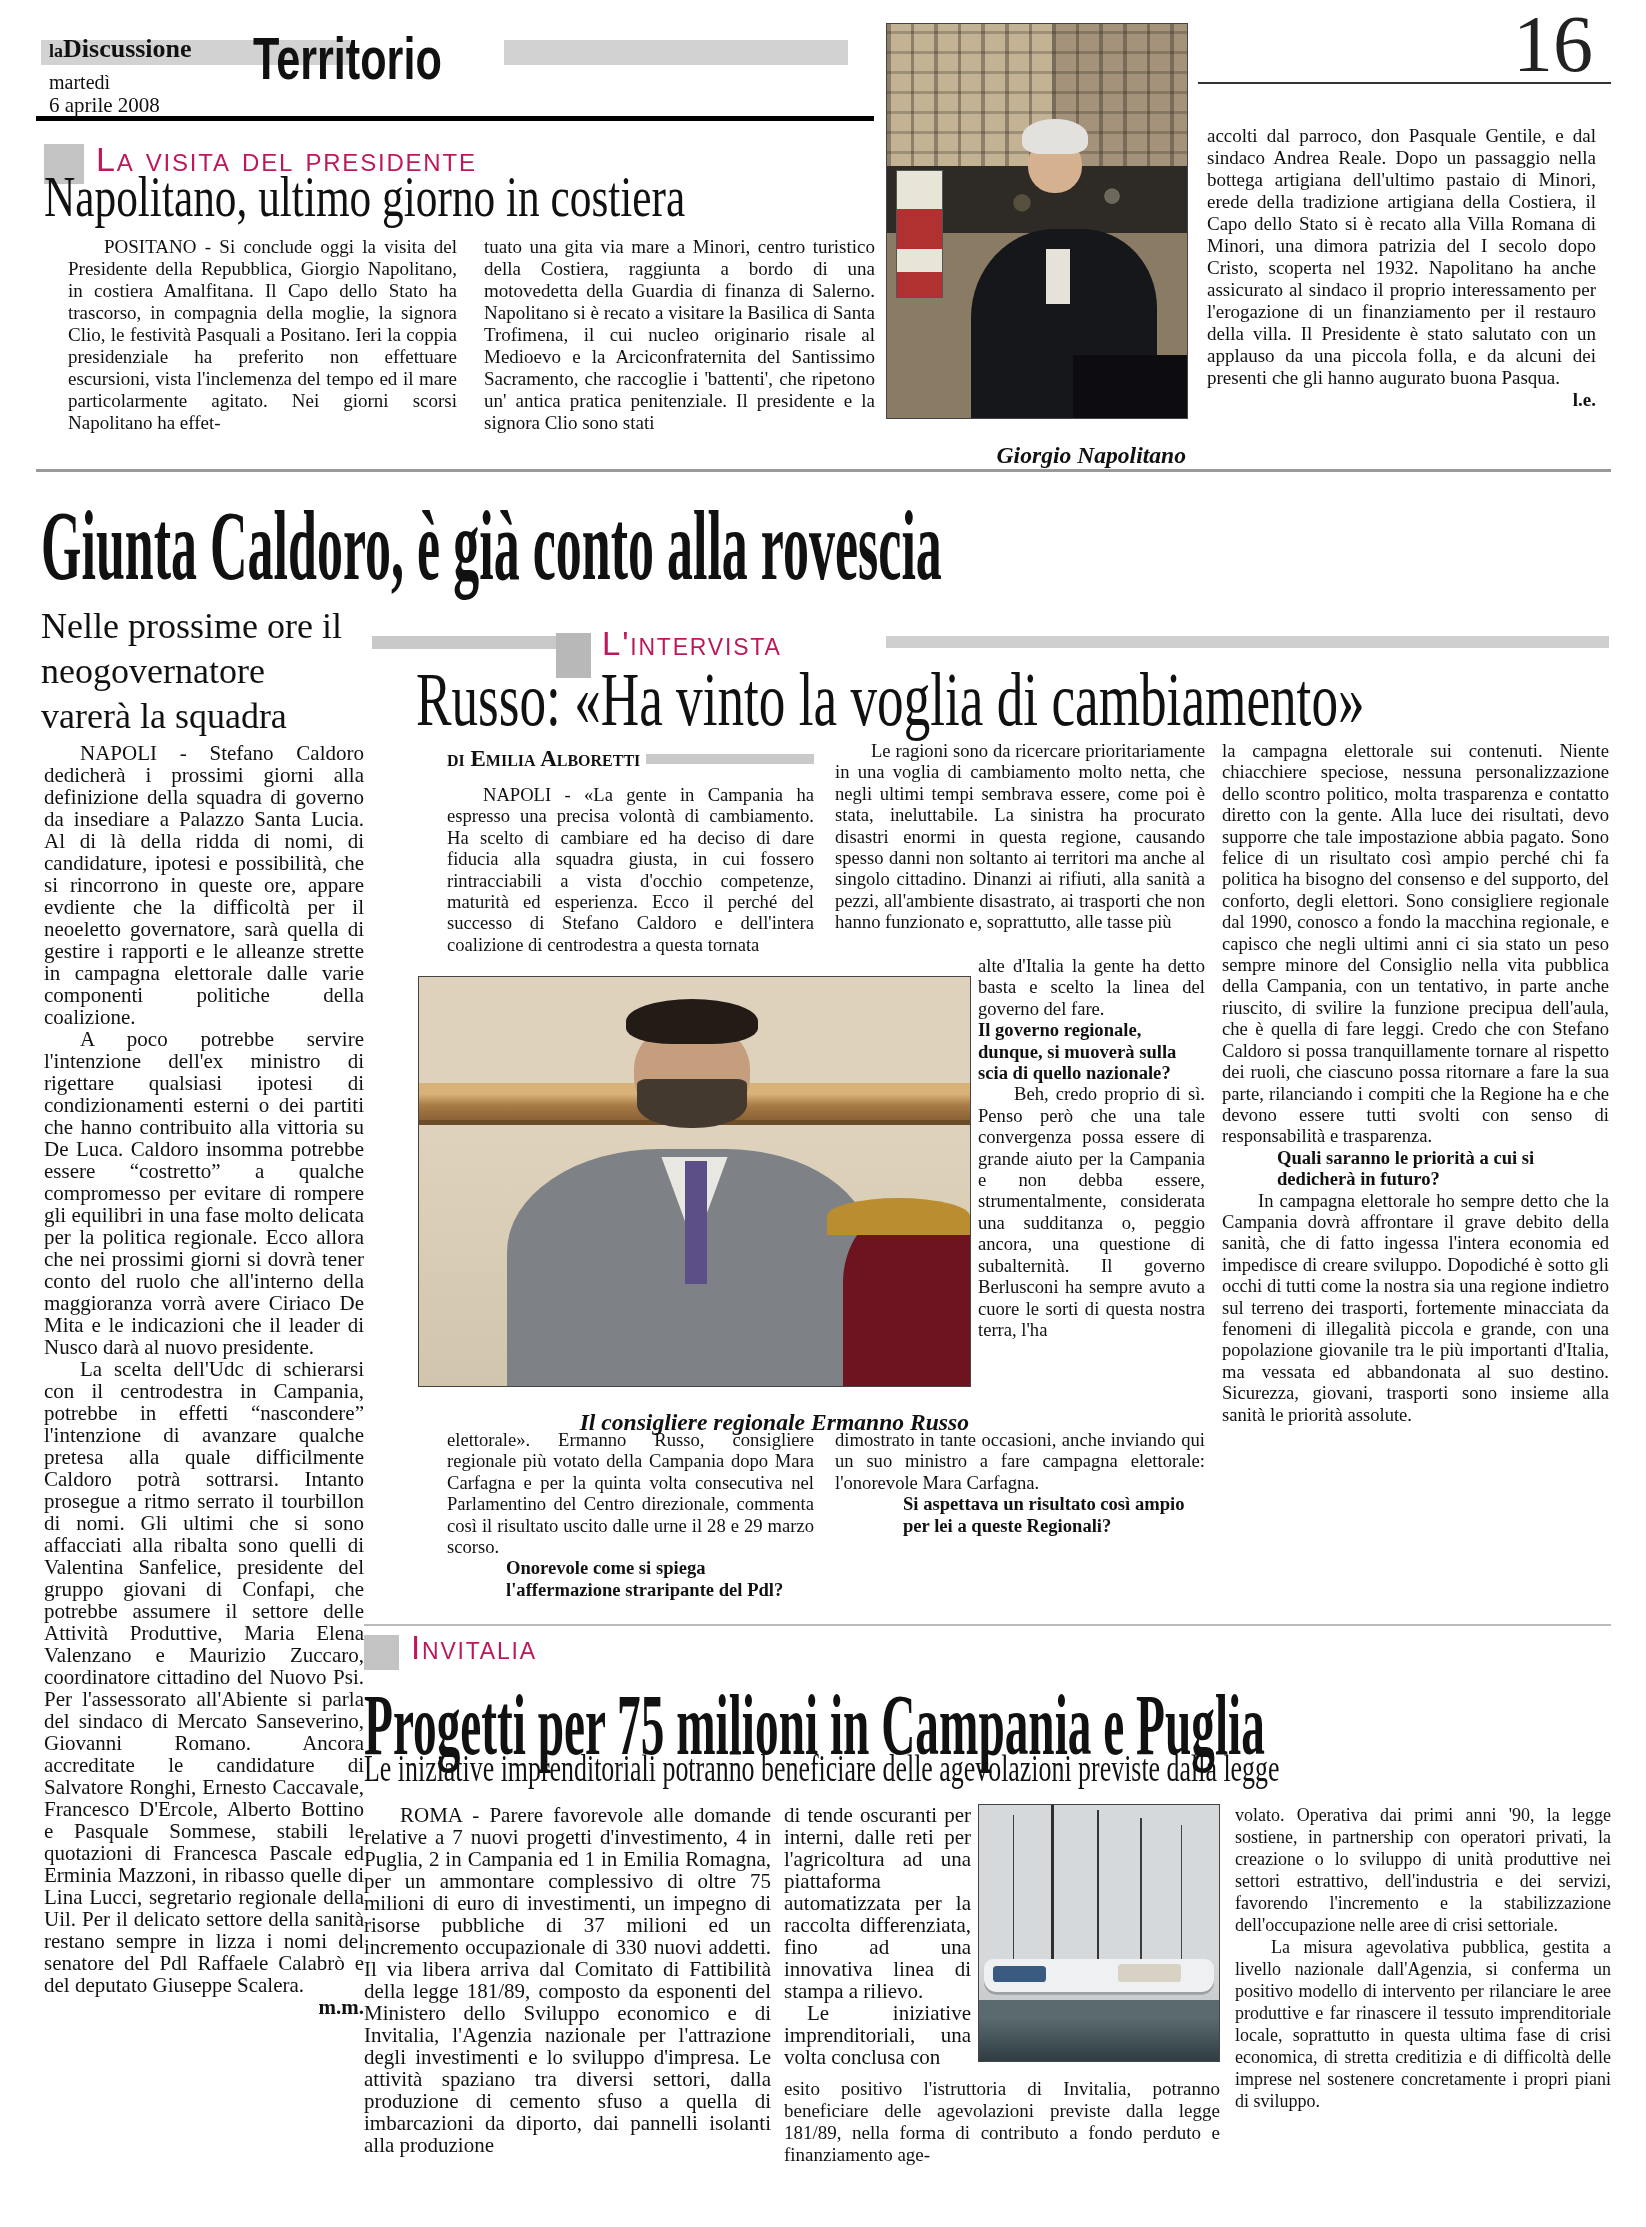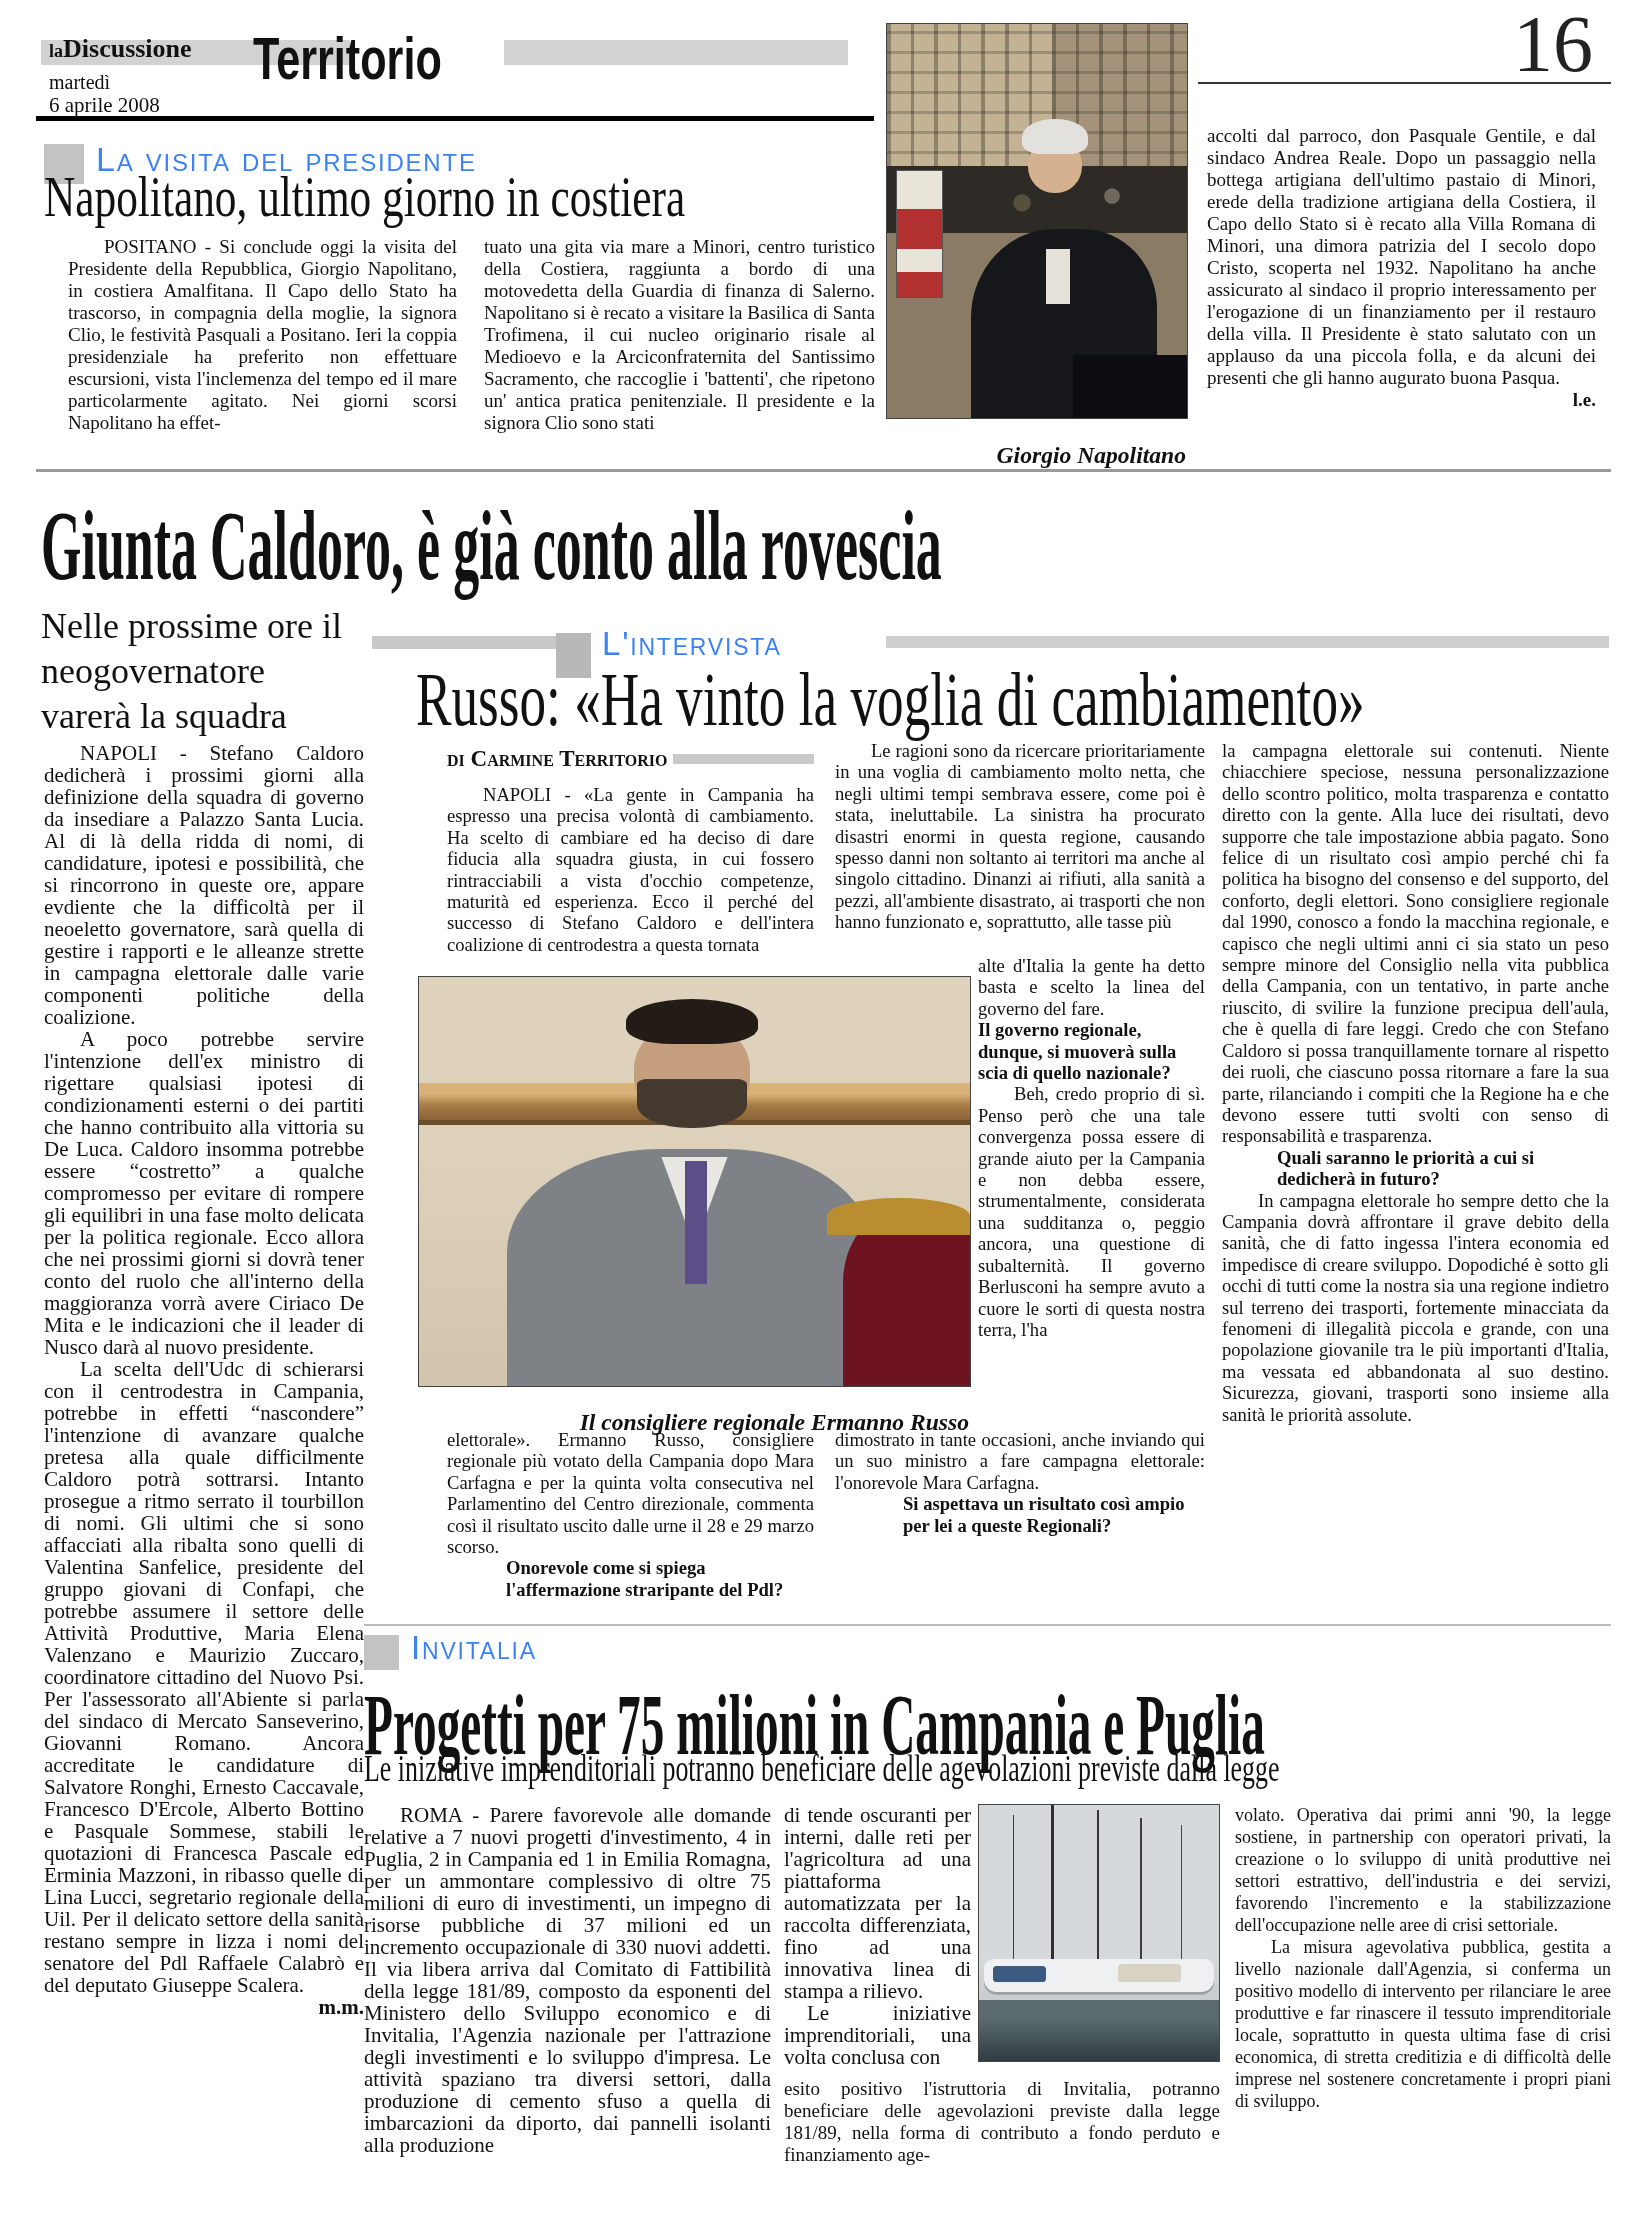--- a/index.html
+++ b/index.html
@@ -1,21 +1,21 @@
 <!DOCTYPE html>
 <html style="font-size:14.5px"><head>
 <meta charset="utf-8">
 <style>
   html,body{margin:0;padding:0;background:#e9e9e9;}
   #page{position:relative;width:1646px;height:2227px;background:#ffffff;overflow:hidden;
         font-family:"Liberation Serif",serif;color:#111;}
   .abs{position:absolute;}
   .bar{background:#c9c9c9;}
   .sq{background:#c3c3c3;}
-  .kicker{font-family:"Liberation Sans",sans-serif;font-variant:small-caps;letter-spacing:1.8px;color:#3b82f6;}
+  .kicker{font-family:"Liberation Sans",sans-serif;font-variant:small-caps;letter-spacing:1.8px;color:#be185d;}
   .hl{white-space:nowrap;display:inline-block;transform-origin:0 0;line-height:1;}
   .col{text-align:justify;line-height:22px;font-size:19px;}
   .col p{margin:0;}
   .indent{text-indent:36px;}
   .q{font-weight:bold;text-align:left;line-height:21.4px;}
   .sig{font-weight:bold;text-align:right;}
   .caption{font-weight:bold;font-style:italic;font-size:23.6px;text-align:right;margin-top:20px;}
   .photo{border:0.9px solid #444;overflow:hidden;}
   .ph{position:absolute;}
 </style>
@@ -90,21 +90,21 @@
   <div class="abs bar" style="left:372px;top:636px;width:185px;height:12.7px;"></div>
   <div class="abs sq" style="left:556px;top:633px;width:35px;height:45px;background:#b8b8b8;"></div>
   <div class="abs kicker" style="left:602px;top:625px;font-size:33px;">L'intervista</div>
   <div class="abs bar" style="left:886px;top:636px;width:723px;height:11.8px;background:#cfcfcf;"></div>
 
   <div class="abs" style="left:416px;top:656px;font-size:76px;">
     <span class="hl" style="transform:scaleX(0.70);">Russo: «Ha vinto la voglia di cambiamento»</span>
   </div>
 
   <div class="abs" style="left:447px;top:746px;width:367px;display:flex;align-items:center;">
-    <span style="font-weight:bold;font-variant:small-caps;font-size:23px;white-space:nowrap;">di Carmine Territorio</span>
+    <span style="font-weight:bold;font-variant:small-caps;font-size:23px;white-space:nowrap;">di Emilia Alboretti</span>
     <span class="bar" style="flex:1;height:10px;margin-left:5.5px;"></span>
   </div>
 
   <div class="abs col" style="left:447px;top:784px;width:367px;font-size:18.6px;line-height:21.4px;">
     <p class="indent">NAPOLI - «La gente in Campania ha espresso una precisa volontà di cambiamento. Ha scelto di cambiare ed ha deciso di dare fiducia alla squadra giusta, in cui fossero rintracciabili a vista d'occhio competenze, maturità ed esperienza. Ecco il perché del successo di Stefano Caldoro e dell'intera coalizione di centrodestra a questa tornata</p>
   </div>
 
   <div class="abs col" style="left:835px;top:740px;width:370px;font-size:18.6px;line-height:21.4px;">
     <p class="indent">Le ragioni sono da ricercare prioritariamente in una voglia di cambiamento molto netta, che negli ultimi tempi sembrava essere, come poi è stata, ineluttabile. La sinistra ha procurato disastri enormi in questa regione, causando spesso danni non soltanto ai territori ma anche al singolo cittadino. Dinanzi ai rifiuti, alla sanità a pezzi, all'ambiente disastrato, ai trasporti che non hanno funzionato e, soprattutto, alle tasse più</p>
   </div>

